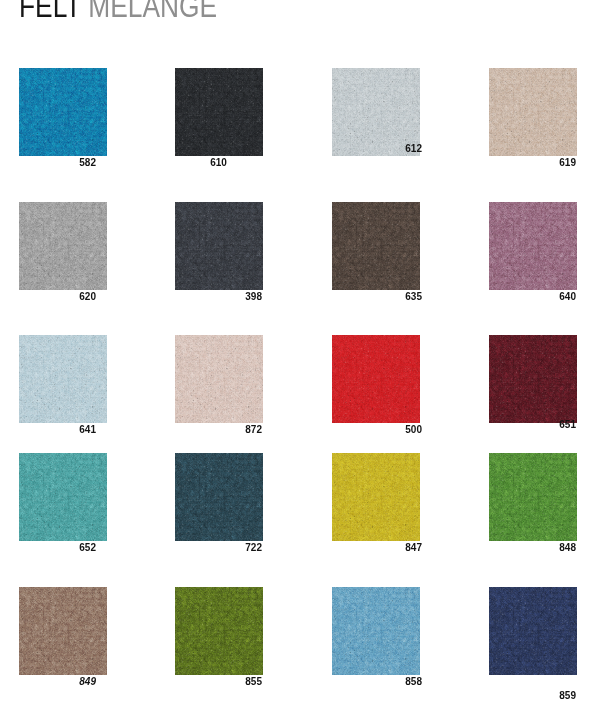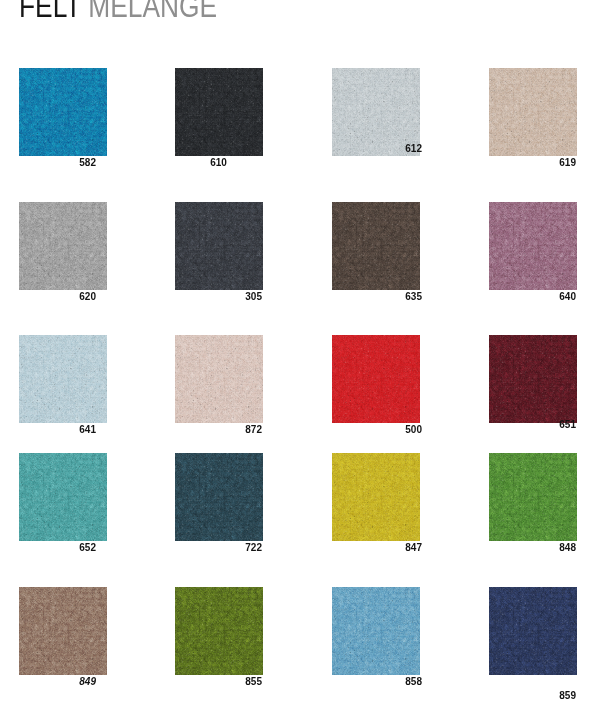--- a/index.html
+++ b/index.html
@@ -236,21 +236,21 @@
       <svg class="cloud" width="88" height="88">
           <rect width="88" height="88" filter="url(#feltCloud)"></rect>
         </svg>
       <svg class="fibre-light" width="88" height="88">
           <rect width="88" height="88" filter="url(#feltFibreLight)"></rect>
         </svg>
       <svg class="fibre-dark" width="88" height="88">
           <rect width="88" height="88" filter="url(#feltFibreDark)"></rect>
         </svg>
     </div>
-    <div class="label" style="width: 87px; top: 87px;">305</div>
+    <div class="label" style="width: 87px; top: 87px;">398</div>
   </div>
   <div class="swatch-cell" style="left: 332px; top: 202px;">
     <div class="chip" style="width: 88px; height: 88px;">
       <div class="fill" style="background: rgb(92, 77, 68);"></div>
       <svg class="grain" width="88" height="88">
           <rect width="88" height="88" filter="url(#feltGrain)"></rect>
         </svg>
       <svg class="mottle" width="88" height="88">
           <rect width="88" height="88" filter="url(#feltMottle)"></rect>
         </svg>

